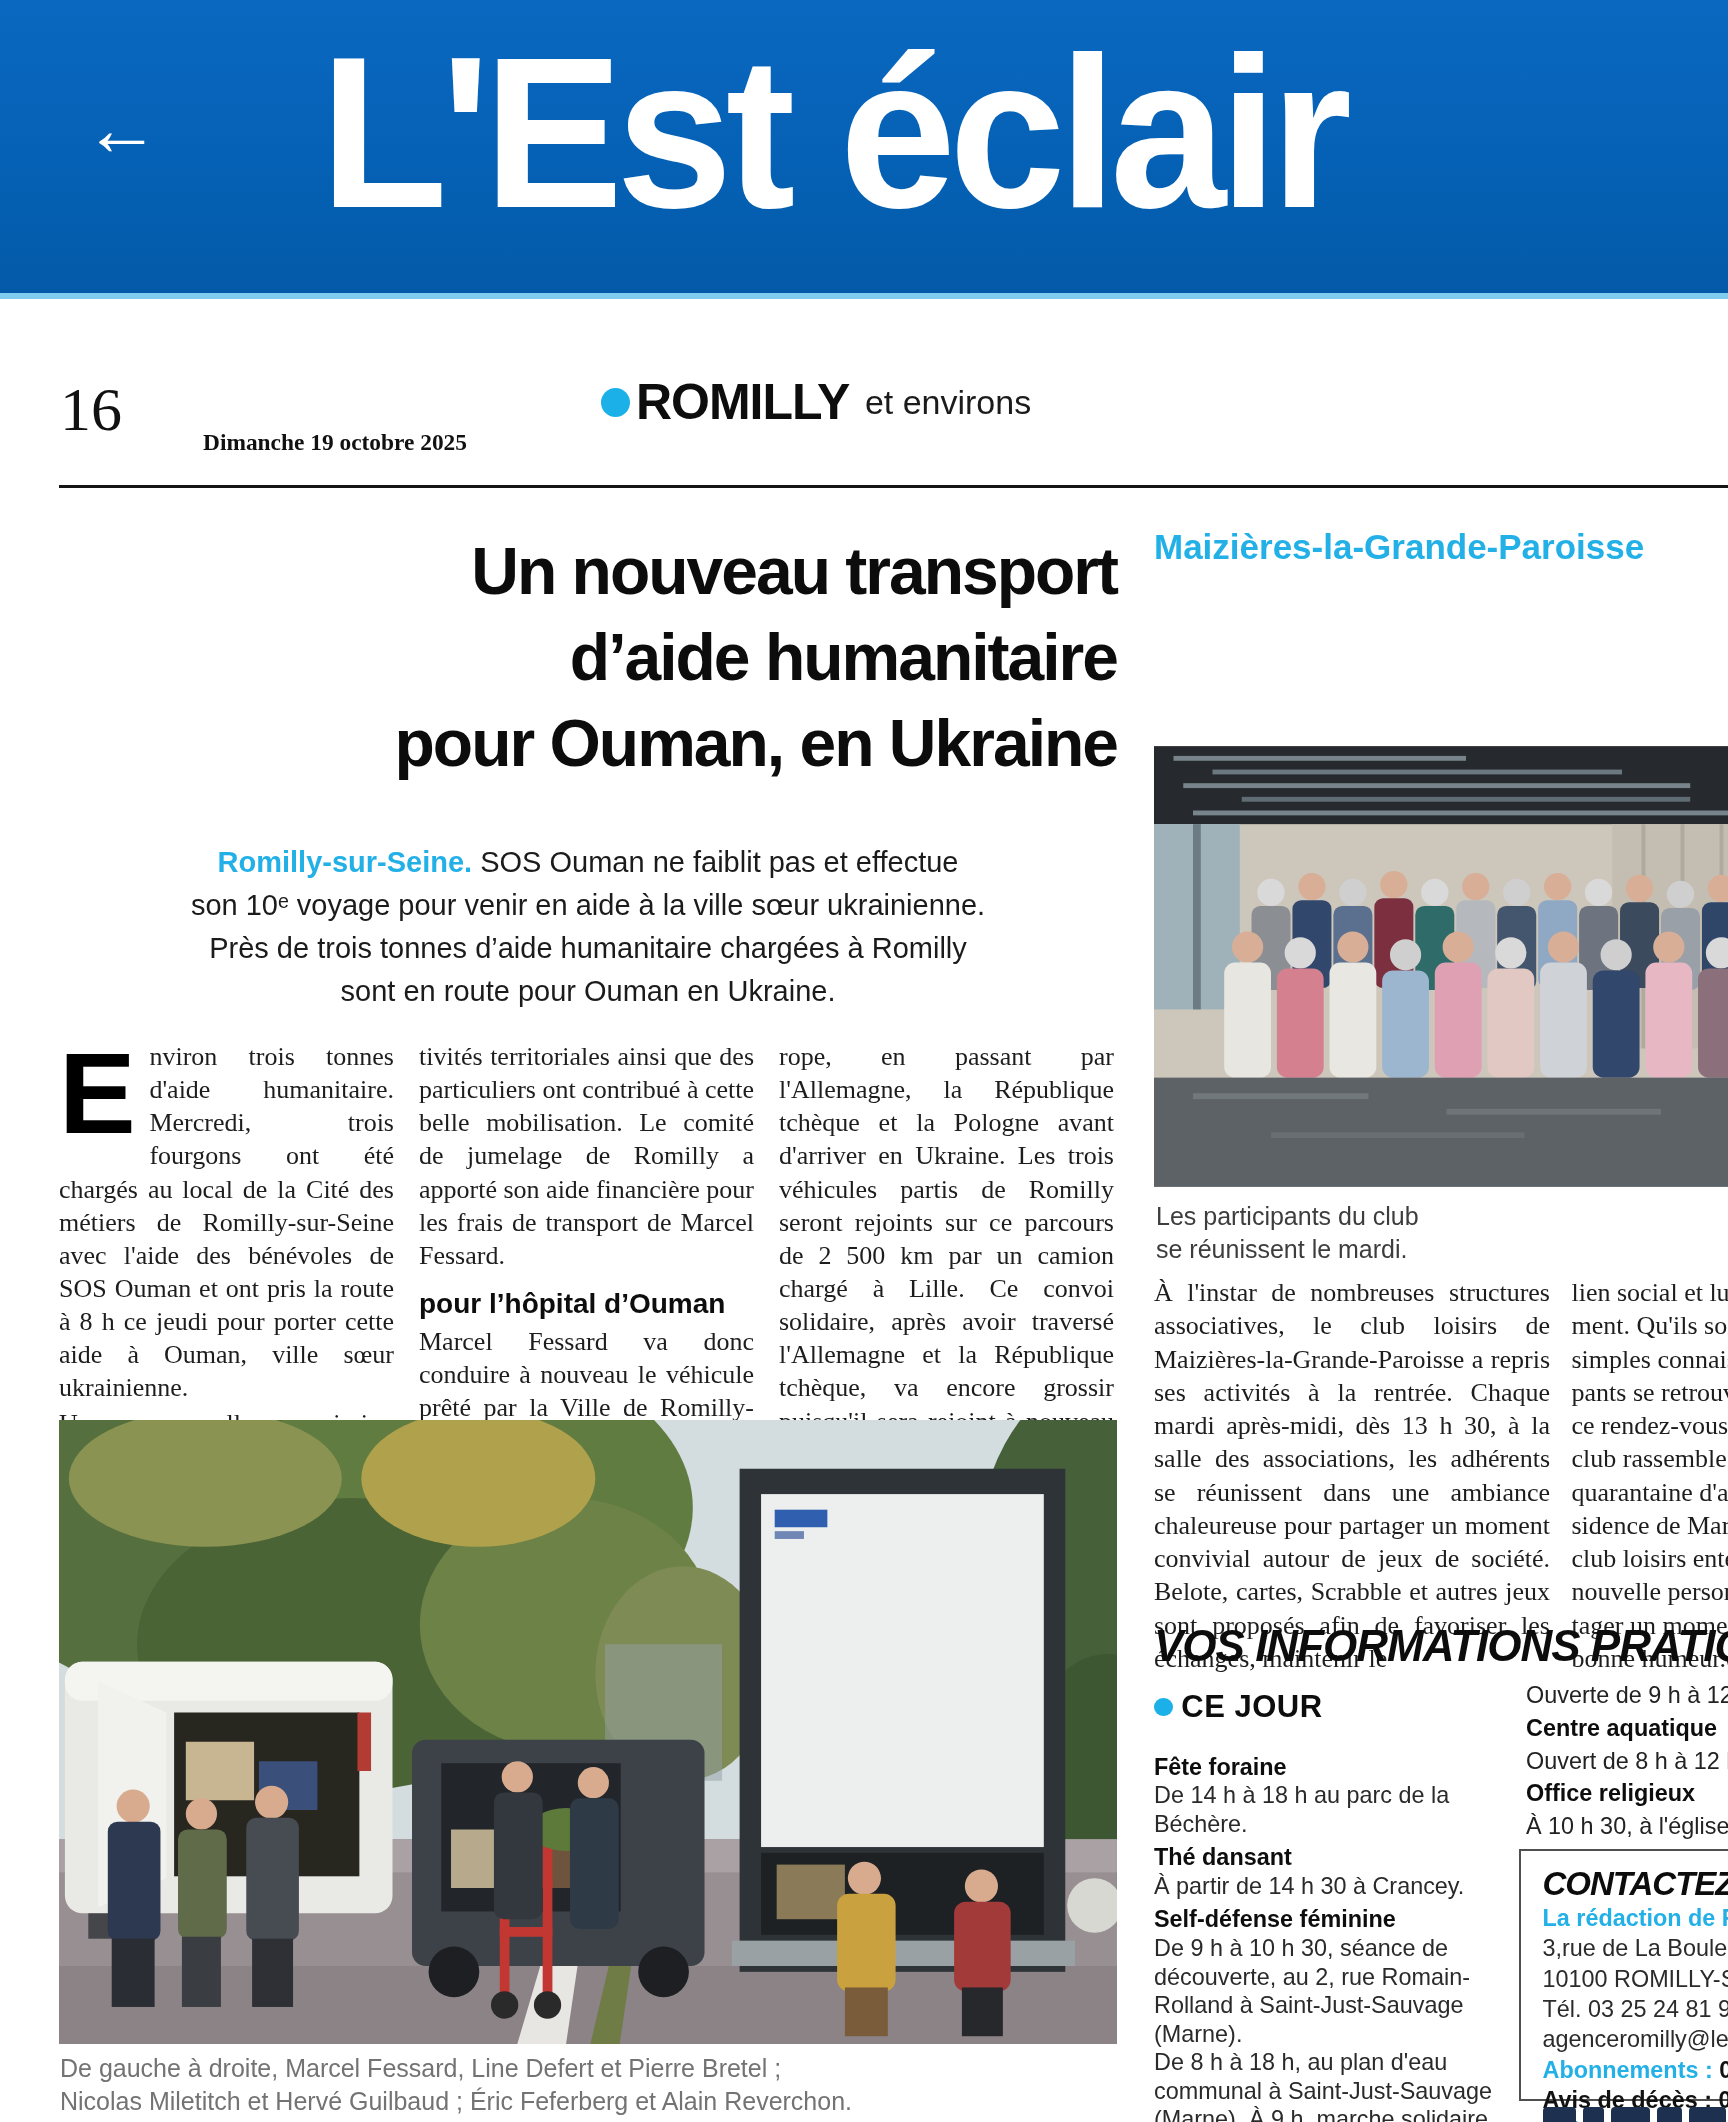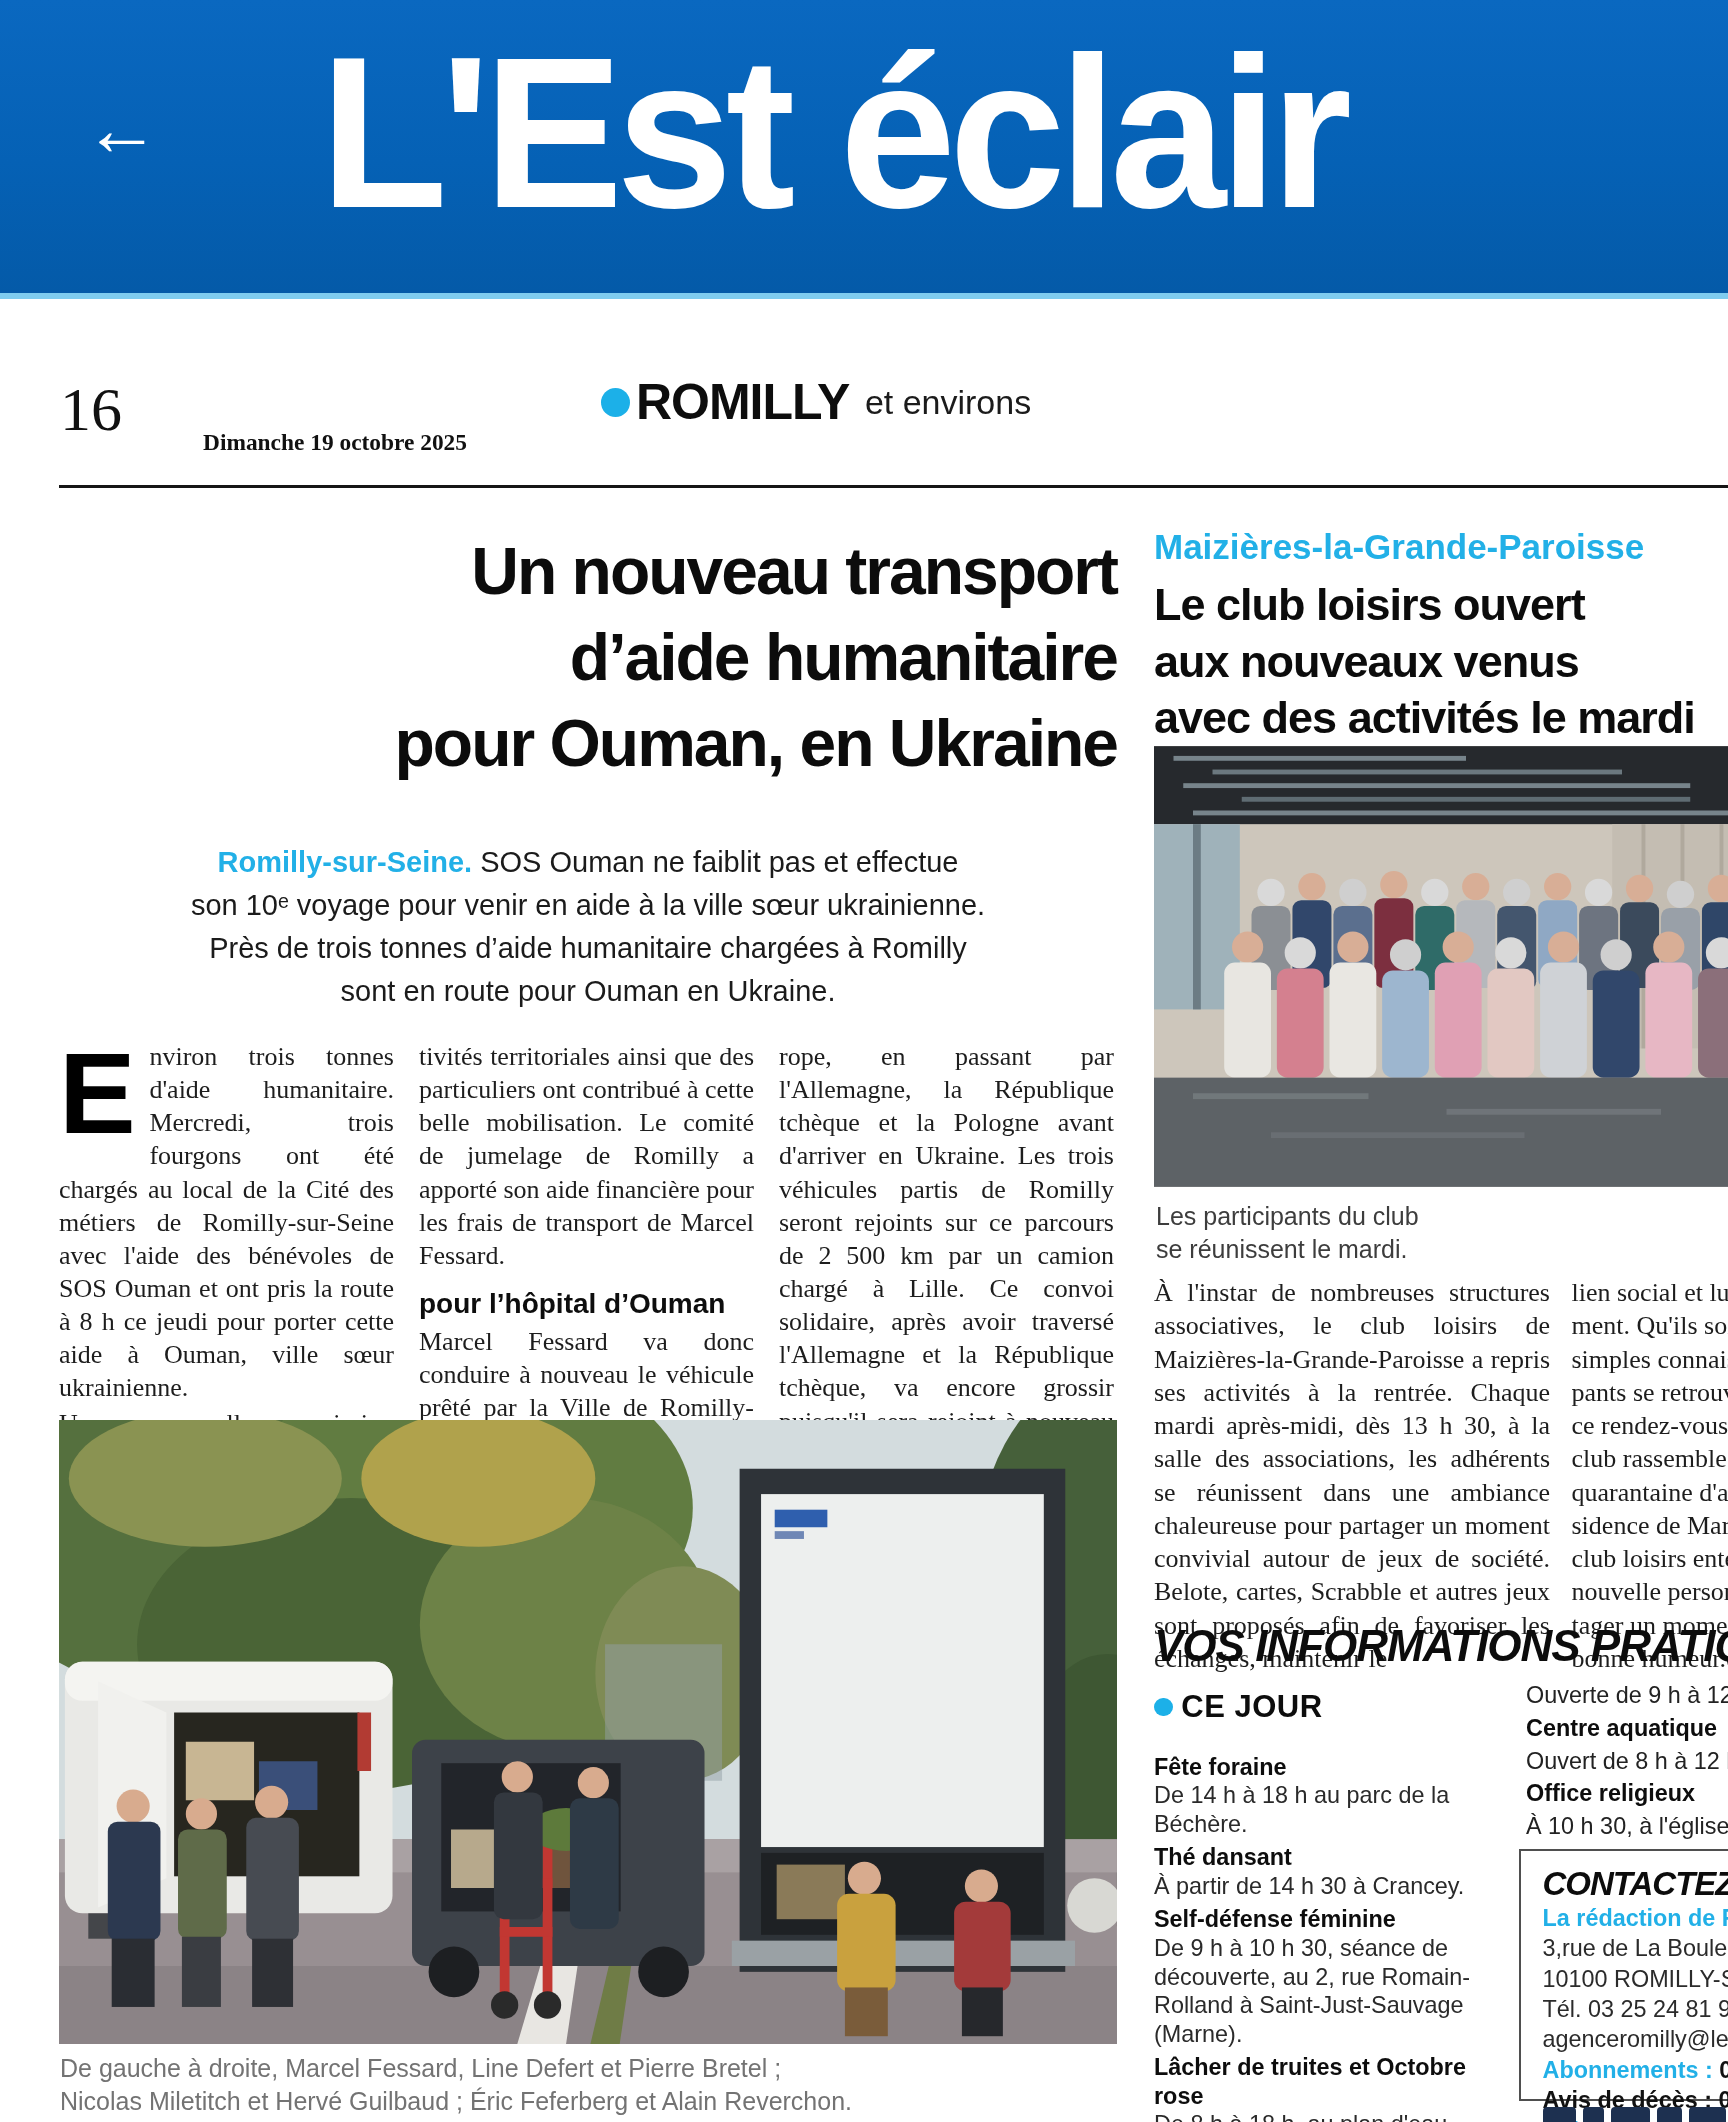--- a/index.html
+++ b/index.html
@@ -214,25 +214,20 @@
       </g>
       <circle cx="1062" cy="498" r="28" fill="#d8d8d3"></circle>
     </svg>
   </div>
   <div class="caption-main">
     <div>De gauche à droite, Marcel Fessard, Line Defert et Pierre Bretel ;</div>
     <div>Nicolas Miletitch et Hervé Guilbaud ; Éric Feferberg et Alain Reverchon.</div>
   </div>
 
   <div class="kicker">Maizières-la-Grande-Paroisse</div>
-  <div class="r-headline">
-    <div>Le club loisirs ouvert</div>
-    <div>aux nouveaux venus</div>
-    <div>avec des activités le mardi</div>
-  </div>
 
   <div class="photo photo-club">
     <svg width="624" height="441" viewBox="0 0 640 452" xmlns="http://www.w3.org/2000/svg">
       <rect width="640" height="452" fill="#cdc6bb"></rect>
       <rect x="0" y="0" width="640" height="80" fill="#26292d"></rect>
       <rect x="20" y="10" width="300" height="5" fill="#77848b"></rect>
       <rect x="60" y="24" width="420" height="5" fill="#6b787f"></rect>
       <rect x="30" y="38" width="520" height="5" fill="#77848b"></rect>
       <rect x="90" y="52" width="460" height="5" fill="#5f6c73"></rect>
       <rect x="40" y="66" width="560" height="5" fill="#77848b"></rect>
@@ -335,21 +330,20 @@
     </div>
     <div class="ip-item">
       <div class="ip-label">Thé dansant</div>
       <div class="ip-text">À partir de 14 h 30 à Crancey.</div>
     </div>
     <div class="ip-item">
       <div class="ip-label">Self-défense féminine</div>
       <div class="ip-text">De 9 h à 10 h 30, séance de découverte, au 2, rue Romain-Rolland à Saint-Just-Sauvage (Marne).</div>
     </div>
     <div class="ip-item">
-      <div class="ip-label">Lâcher de truites et Octobre rose</div>
       <div class="ip-text">De 8 h à 18 h, au plan d'eau communal à Saint-Just-Sauvage (Marne). À 9 h, marche solidaire.</div>
     </div>
 
   </div>
 
   <div class="ip-right">
     <div>Ouverte de 9 h à 12 h.</div>
     <div class="b">Centre aquatique</div>
     <div>Ouvert de 8 h à 12 h.</div>
     <div class="b">Office religieux</div>

